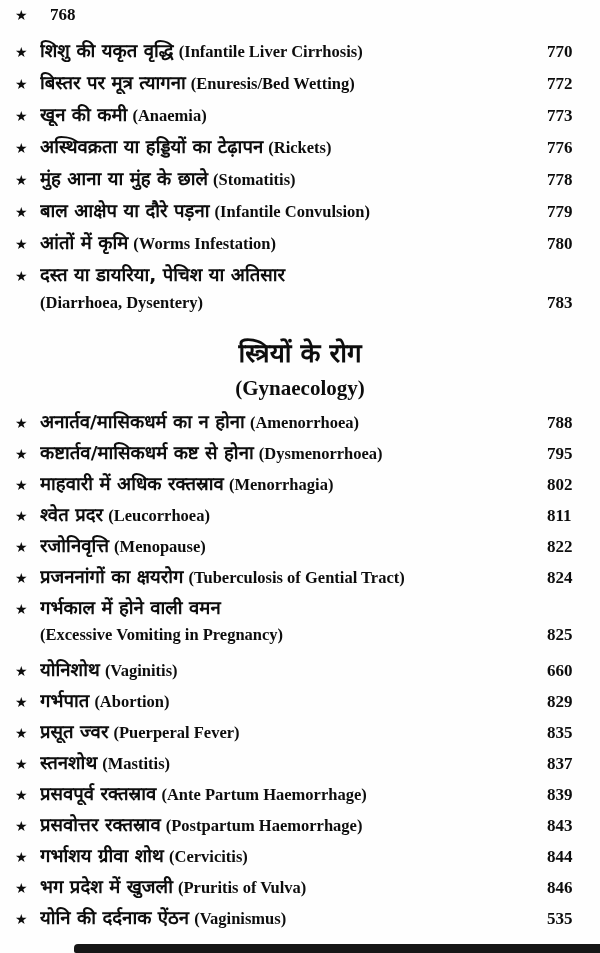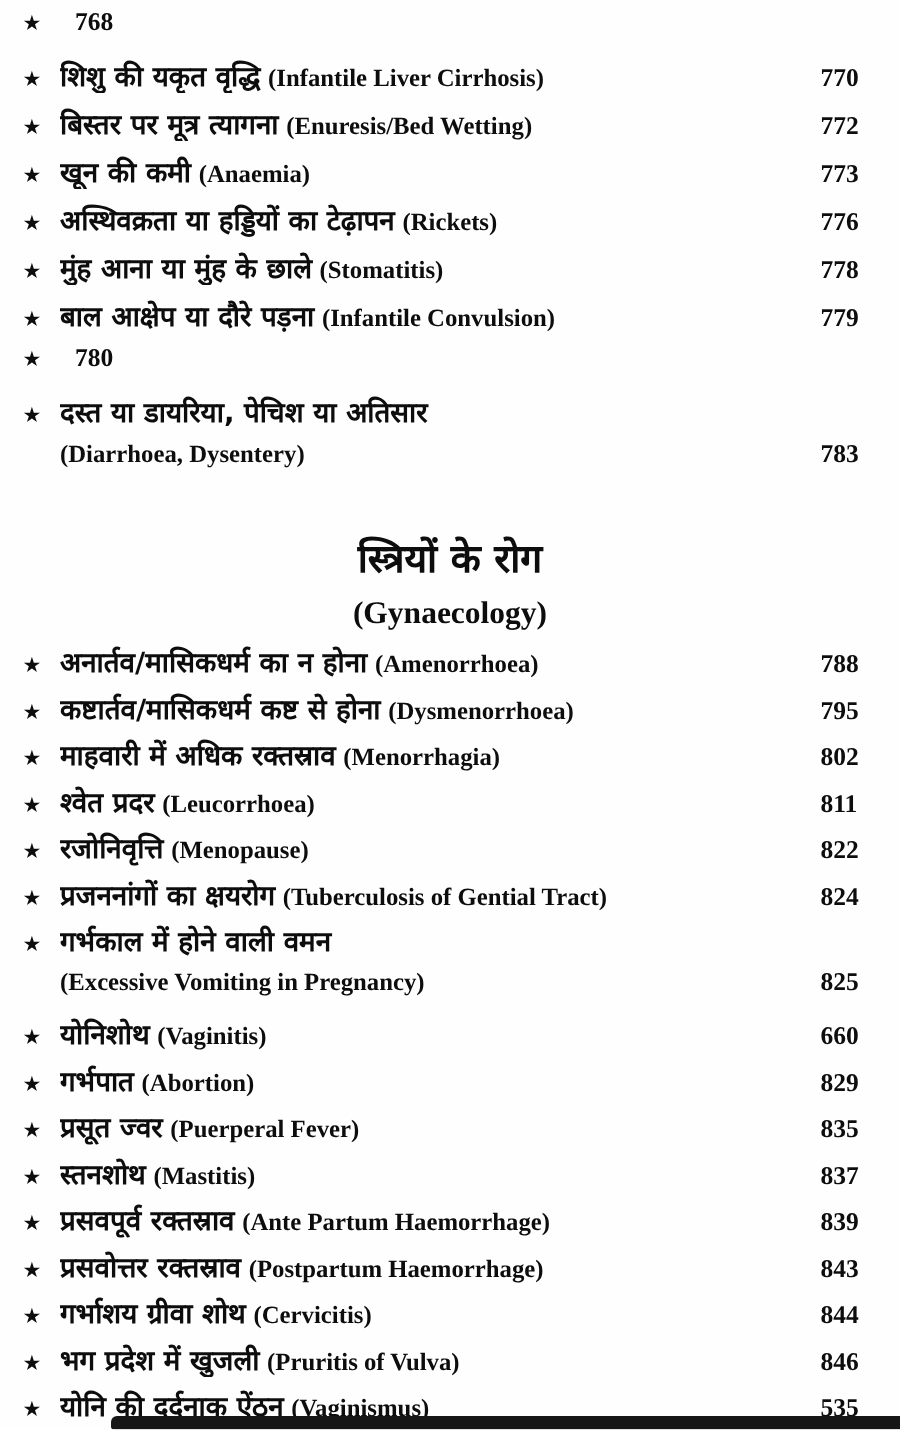--- a/index.html
+++ b/index.html
@@ -55,21 +55,20 @@
   }
   .section{
     text-align:center;
     padding:9px 0 4px 0;
   }
   .sec-hi{
     font-size:26px;
     font-weight:700;
     line-height:38px;
     font-family:"DejaVu Sans",sans-serif;
-    margin-top:20px;
   }
   .sec-en{
     font-size:21px;
     font-weight:700;
     line-height:32px;
     font-family:"Liberation Serif","DejaVu Serif",serif;
     text-align:center;
   }
   .bottom-bar{
     position:absolute;
@@ -114,20 +113,21 @@
         <span class="txt"><span class="hi">मुंह आना या मुंह के छाले</span> <span class="en">(Stomatitis)</span></span>
         <span class="pg">778</span>
       </div>
       <div class="toc-row">
         <span class="star">★</span>
         <span class="txt"><span class="hi">बाल आक्षेप या दौरे पड़ना</span> <span class="en">(Infantile Convulsion)</span></span>
         <span class="pg">779</span>
       </div>
       <div class="toc-row">
         <span class="star">★</span>
+        <span class="txt"><span class="hi">आंतों में कृमि</span> <span class="en">(Worms Infestation)</span></span>
         <span class="pg">780</span>
       </div>
       <div class="toc-row">
         <span class="star">★</span>
         <span class="txt"><span class="hi">दस्त या डायरिया, पेचिश या अतिसार</span></span>
         <span class="pg"></span>
       </div>
       <div class="toc-row cont">
         <span class="txt"><span class="en">(Diarrhoea, Dysentery)</span></span>
         <span class="pg">783</span>

